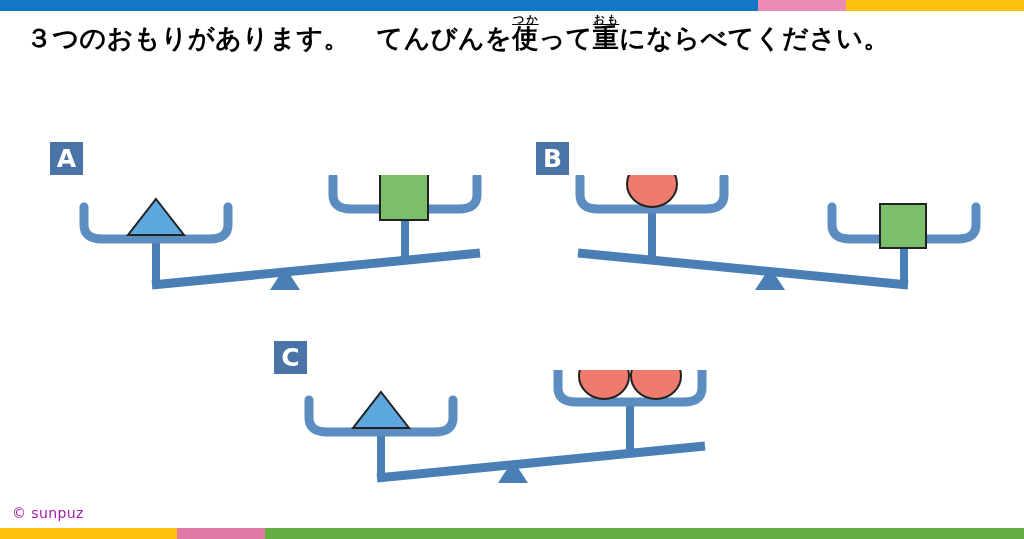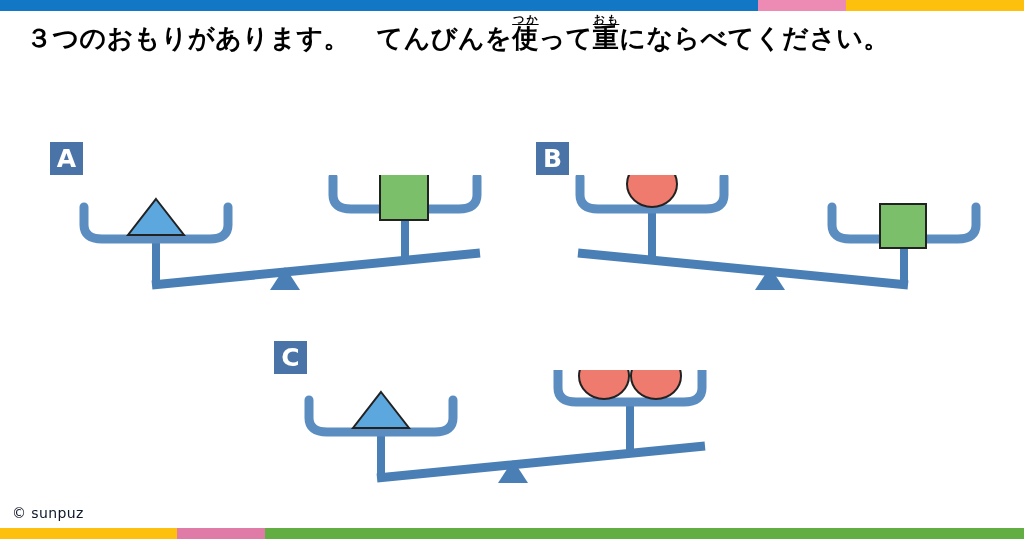--- a/index.html
+++ b/index.html
@@ -72,21 +72,21 @@
   .scale {
     position: absolute;
   }
 
   
   .credit {
     position: absolute;
     left: 12px;
     bottom: 18px;
     font-size: 14px;
-    color: #0f172a;
+    color: #a21caf;
     letter-spacing: 0.4px;
   }
 </style>
 </head>
 <body>
 
 <div class="page">
 
   <div class="topbar">
     <div class="bar-seg" style="width:758px;background:#1277c4;"></div>

